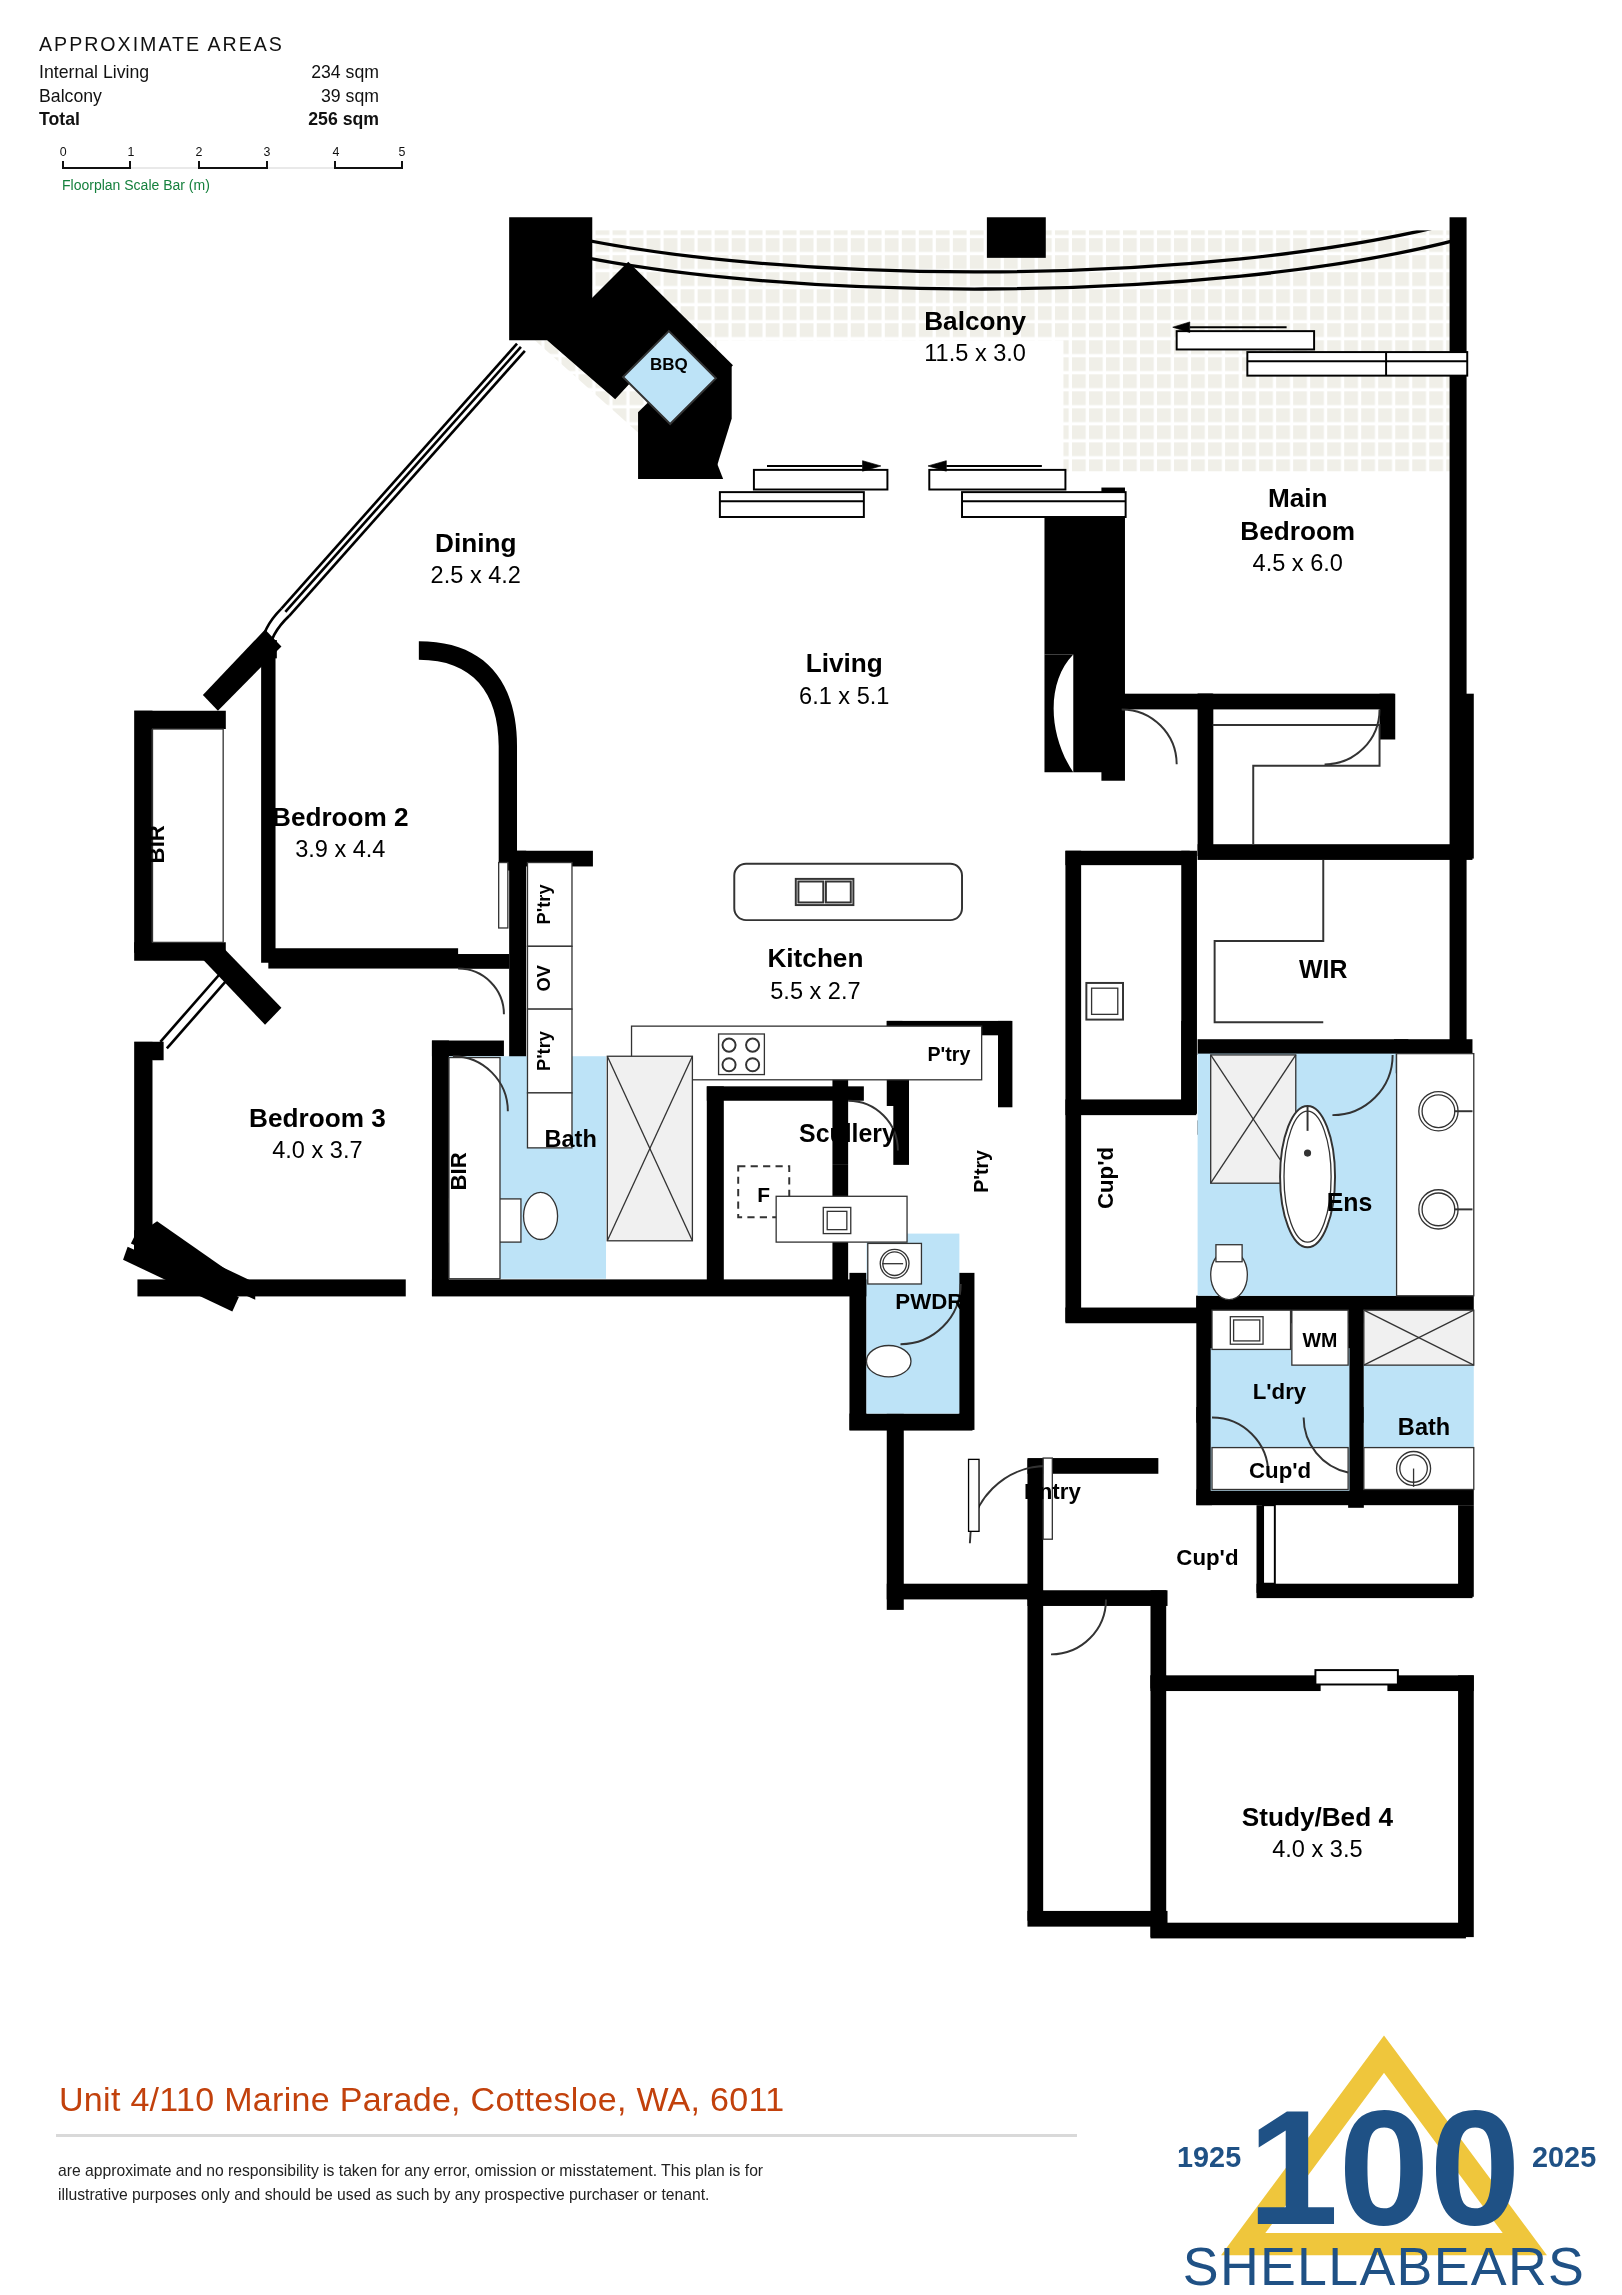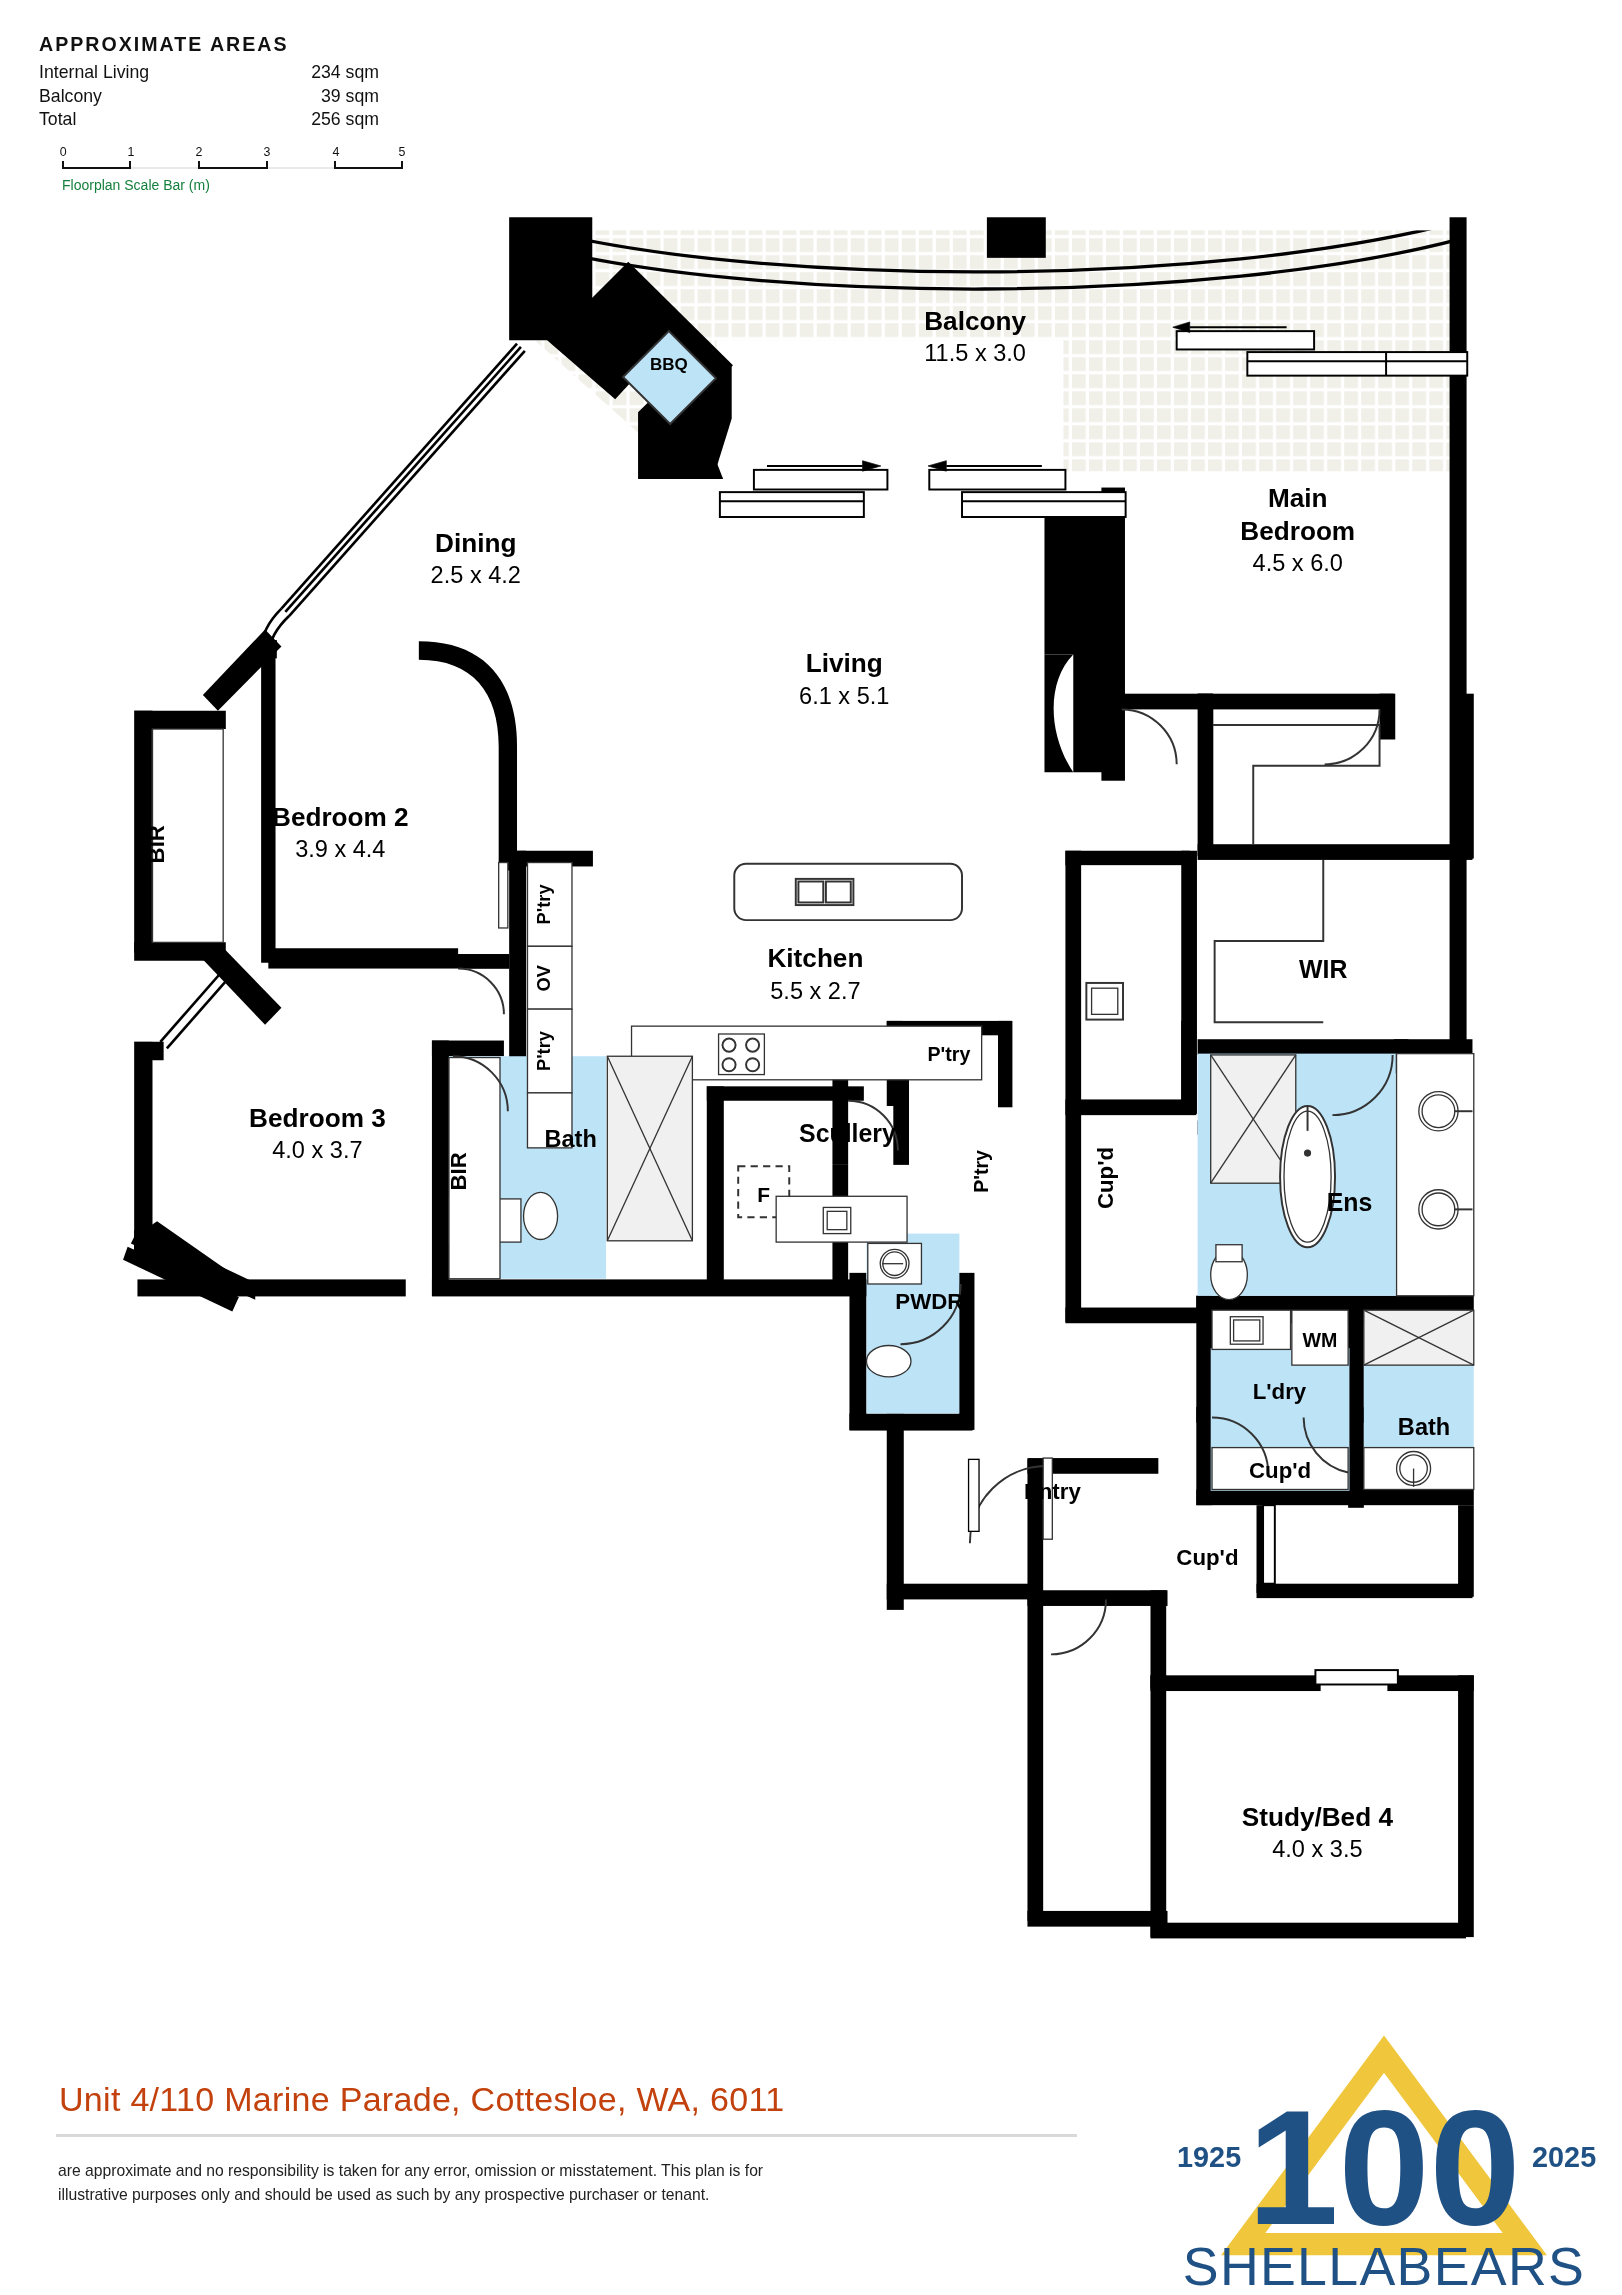--- a/index.html
+++ b/index.html
@@ -1,23 +1,23 @@
 <!DOCTYPE html>
 <html style="font-size:10.5px"><head>
 <meta charset="utf-8">
 <style>
   html,body{margin:0;padding:0;background:#ffffff;}
   body{width:1623px;height:2295px;position:relative;overflow:hidden;
        font-family:"Liberation Sans","DejaVu Sans",sans-serif;color:#111;}
 
   
   #areas-block{position:absolute;left:39px;top:33px;width:340px;}
-  .areas-title{font-size:19.6px;font-weight:700;letter-spacing:2px;margin-bottom:5.2px;}
+  .areas-title{font-size:19.6px;font-weight:400;letter-spacing:2px;margin-bottom:5.2px;}
   .areas-row{display:flex;justify-content:space-between;font-size:17.7px;line-height:1.33;}
-  .areas-row.total{font-weight:400;gap:48px;}
+  .areas-row.total{font-weight:700;gap:48px;}
   .areas-label{text-align:left;}
   .areas-value{text-align:right;}
 
   
   #scalebar{position:absolute;left:62px;top:145px;width:340px;height:39px;}
   .sb-ticklabel{position:absolute;top:0px;font-size:12.4px;color:#111;transform:translateX(-50%);}
   .sb-baseline{position:absolute;left:0;top:21.6px;width:100%;height:2px;background:#e9e9e9;}
   .sb-seg{position:absolute;top:21.6px;height:2px;background:#111;}
   .sb-tick{position:absolute;top:15.7px;width:2px;height:7.9px;background:#111;}
   #scalebar-caption{position:absolute;left:62px;top:177px;font-size:14px;color:#15803d;}

